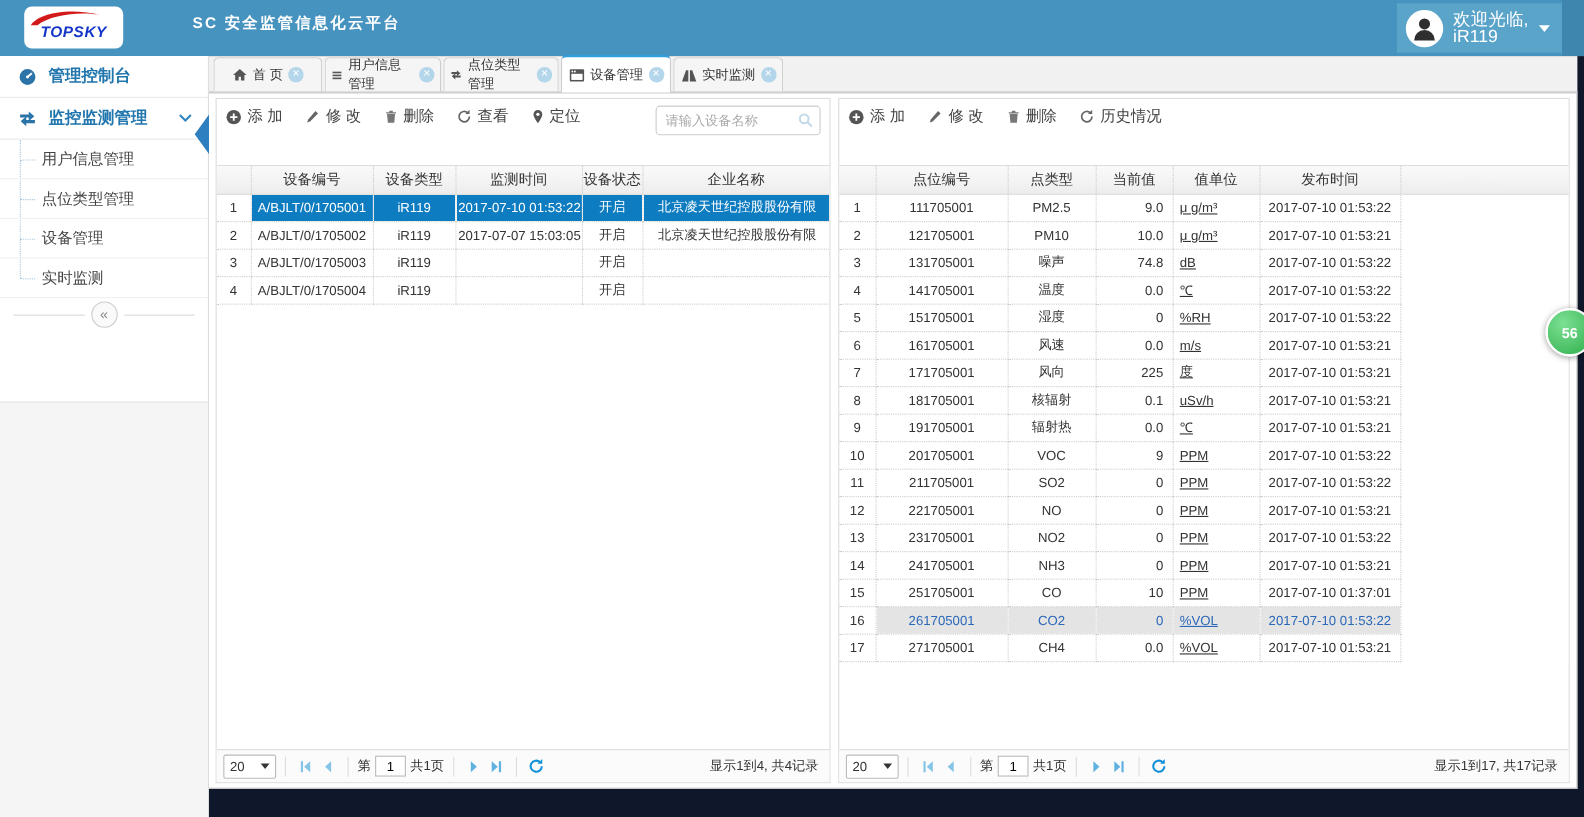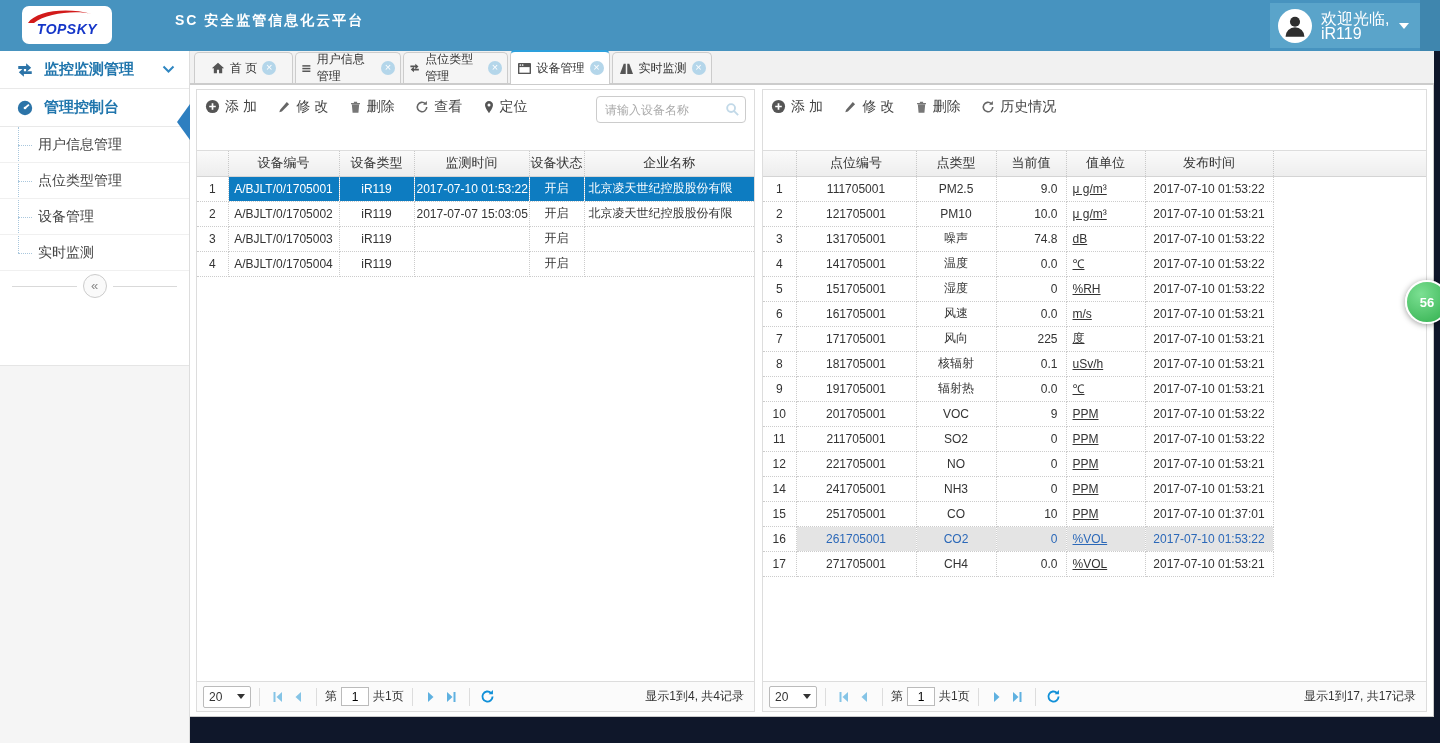--- a/index.html
+++ b/index.html
@@ -81,21 +81,21 @@
   .searchbox svg { position:absolute; right:6px; top:6px; }
 
   .grid-wrap { flex:1; overflow:hidden; border-top:1px solid #ddd; }
   table { border-collapse:collapse; table-layout:fixed; width:100%; }
   th { height:25px; background:linear-gradient(#fafafa,#ededed); border-bottom:1px solid #d4d4d4;
        border-right:1px dotted #c9c9c9; font-weight:normal; font-size:13px; color:#333; }
   th:last-child { border-right:none; }
   td { height:25px; border-bottom:1px dotted #ccc; border-right:1px dotted #ccc; font-size:12px;
        color:#333; text-align:center; padding:0 2px; overflow:hidden; white-space:nowrap; }
   .lt td.c4 { text-align:left; padding-left:4px; }
-  .lt td:last-child { border-right:none; }
+  .lt td:last-child { border-right:none;text-align:center; }
   .rt td.c2 { text-align:right; padding-right:8px; }
   .rt td.c3 { text-align:left; padding-left:6px;text-decoration:underline; }
   .rt td.filler, .rt th.filler { border-right:none; }
   .rt td.filler { border-bottom:none; background:#fff !important; }
   tr.sel td:not(.rn) { background:#0d7cc1; color:#fff; }
   tr.hl  td:not(.rn) { background:#e4e4e4; color:#2b68b8; }
 
   .pager { height:30px; flex:none; border-top:1px solid #ddd; background:#fbfbfb; display:flex;
            align-items:center; padding:0 6px; font-size:12px; color:#333; }
   .psel { width:48px; height:22px; border:1px solid #bbb; background:#fff; border-radius:2px;
@@ -136,35 +136,35 @@
       <div>iR119</div>
     </div>
     <span class="user-caret"></span>
   </div>
   <div class="header-right-strip"></div>
 </div>
 
 <div class="sidebar">
   <div class="side-top">
     <svg width="18" height="18" viewBox="0 0 16 16">
+      <circle cx="8" cy="8" r="6.4" fill="#2c74a8"></circle>
+      <path d="M8 8 L11.5 5" stroke="#fff" stroke-width="1.6" fill="none"></path>
+      <circle cx="8" cy="8" r="1.2" fill="#fff"></circle>
+    </svg>
+    <span class="lbl">管理控制台</span>
+  </div>
+  <div class="side-top">
+    <svg width="18" height="18" viewBox="0 0 16 16">
       <path fill="#2c74a8" d="M2 4.5h7V2l4.5 4-4.5 4V7H2z"></path>
       <path fill="#2c74a8" d="M14 11.5H7V14l-4.5-4L7 6v3h7z"></path>
     </svg>
     <span class="lbl">监控监测管理</span>
     <svg class="chev" width="13" height="9" viewBox="0 0 13 9">
       <path d="M1.5 1.5 L6.5 6.5 L11.5 1.5" stroke="#2f86c1" stroke-width="2" fill="none"></path>
     </svg>
-  </div>
-  <div class="side-top">
-    <svg width="18" height="18" viewBox="0 0 16 16">
-      <circle cx="8" cy="8" r="6.4" fill="#2c74a8"></circle>
-      <path d="M8 8 L11.5 5" stroke="#fff" stroke-width="1.6" fill="none"></path>
-      <circle cx="8" cy="8" r="1.2" fill="#fff"></circle>
-    </svg>
-    <span class="lbl">管理控制台</span>
   </div>
   <div class="sub-list">
     <div class="side-sub">
         <span>用户信息管理</span>
       </div>
     <div class="side-sub">
         <span>点位类型管理</span>
       </div>
     <div class="side-sub">
         <span>设备管理</span>
@@ -527,20 +527,29 @@
               <tr>
                 <td class="rn">12</td>
                 <td class="c0">221705001</td>
                 <td class="c1">NO</td>
                 <td class="c2">0</td>
                 <td class="c3">PPM</td>
                 <td class="c4">2017-07-10 01:53:21</td>
                 <td class="filler"></td>
               </tr>
               <tr>
+                <td class="rn">13</td>
+                <td class="c0">231705001</td>
+                <td class="c1">NO2</td>
+                <td class="c2">0</td>
+                <td class="c3">PPM</td>
+                <td class="c4">2017-07-10 01:53:22</td>
+                <td class="filler"></td>
+              </tr>
+              <tr>
                 <td class="rn">14</td>
                 <td class="c0">241705001</td>
                 <td class="c1">NH3</td>
                 <td class="c2">0</td>
                 <td class="c3">PPM</td>
                 <td class="c4">2017-07-10 01:53:21</td>
                 <td class="filler"></td>
               </tr>
               <tr>
                 <td class="rn">15</td>

